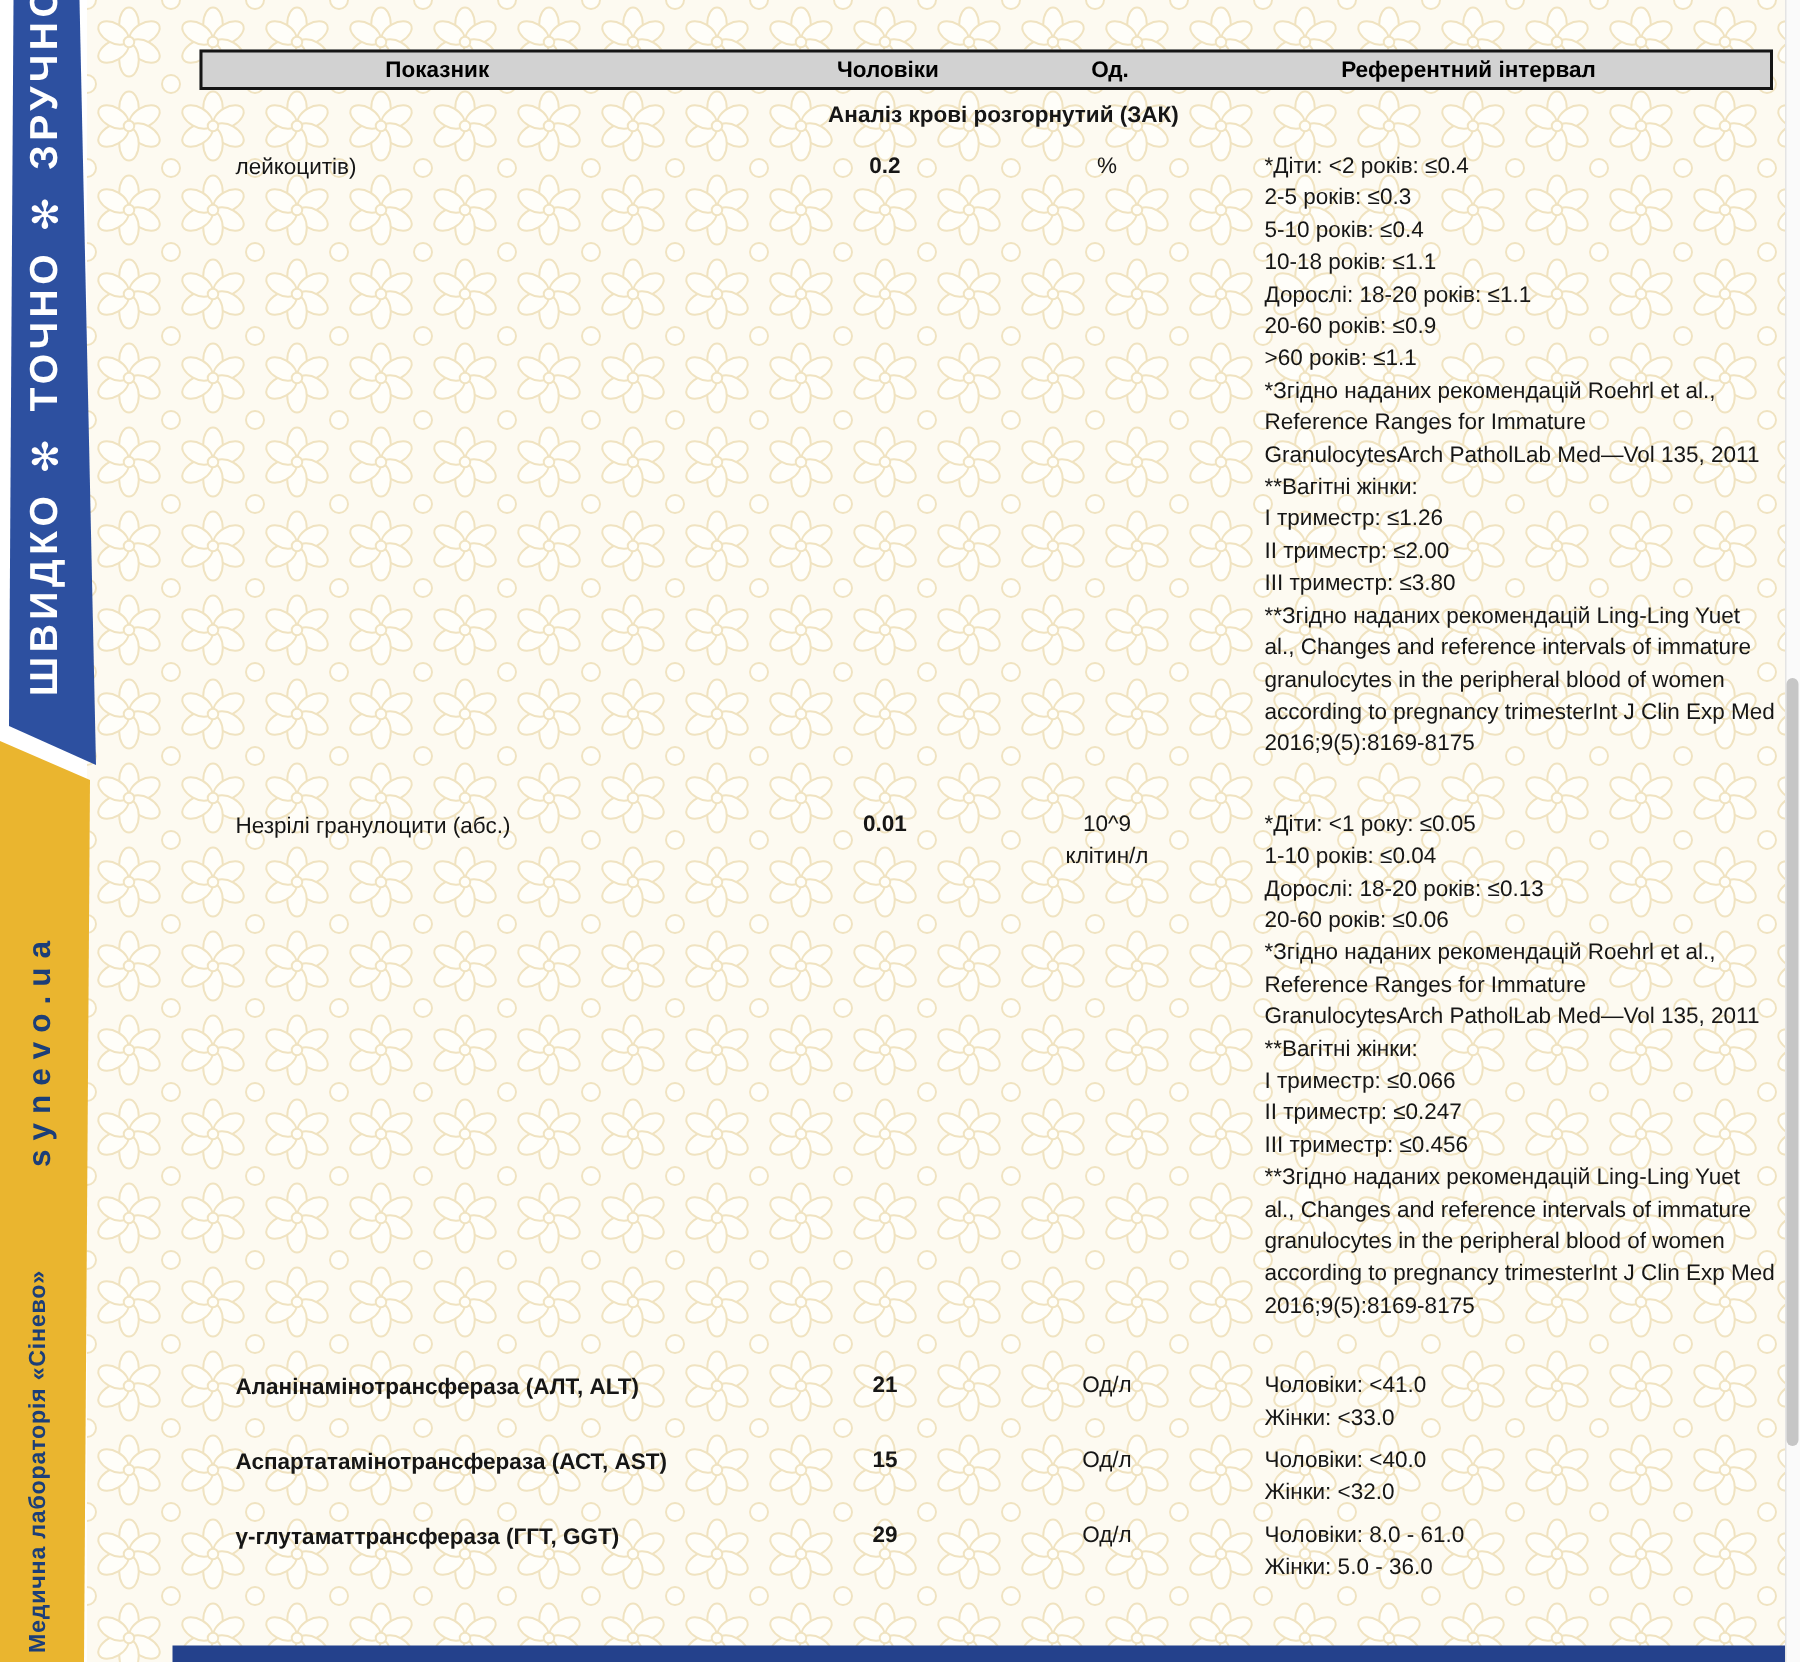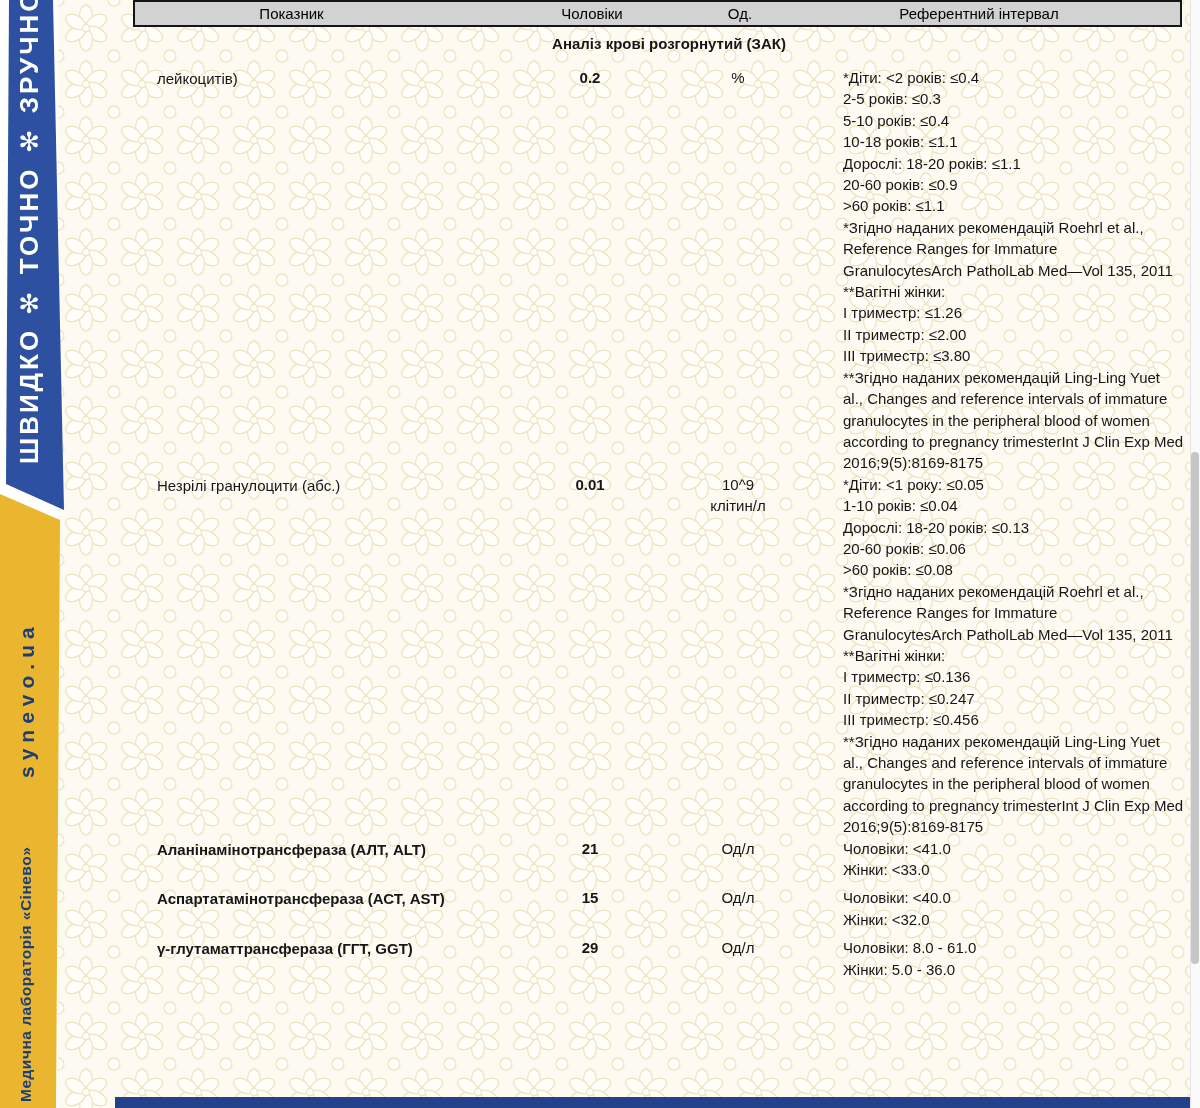--- a/index.html
+++ b/index.html
@@ -34,28 +34,28 @@
   .lab-text{
     position:absolute;left:17px;top:208px;height:414px;
     color:#1c3e78;font-weight:bold;font-size:15.5px;letter-spacing:.5px;white-space:nowrap;
   }
   
   .content{position:absolute;left:0;top:0;width:1190px;z-index:1;}
   .table-header{
     margin-left:133px;width:1049px;height:27px;box-sizing:border-box;
     background:#d2d2d2;border:2px solid #151515;
     display:grid;grid-template-columns:347px 220px 76px 1fr;align-items:center;
-    font-weight:normal;font-size:15px;color:#000;
+    font-weight:bold;font-size:15px;color:#000;margin-top:33px;
   }
   .table-header .hcell{text-align:center;white-space:nowrap;}
   .table-header .hcell.first{padding-right:34px;}
   .section-title{margin:8px 0 0 148px;font-weight:bold;font-size:15px;line-height:18px;text-align:center;}
   .row{
     display:grid;grid-template-columns:347px 220px 76px 1fr;
-    margin-left:133px;width:1049px;box-sizing:border-box;
+    margin-left:133px;width:1049px;box-sizing:border-box;margin-top:32px;
   }
   .row-1{margin-top:14px;}
   .row-4{margin-top:7px;}
   .row-5{margin-top:7px;}
   .col-name{padding-left:24px;font-size:15px;}
   .name-line{line-height:24px;white-space:nowrap;}
   .bold-name .name-line{font-weight:bold;}
   .col-result{text-align:center;font-weight:bold;font-size:15px;line-height:21.4px;}
   .col-unit{text-align:center;font-size:15px;}
   .unit-line{line-height:21.4px;white-space:nowrap;}
@@ -163,26 +163,25 @@
     <div class="col col-result">0.01</div>
     <div class="col col-unit">
           <div class="unit-line">10^9</div>
           <div class="unit-line">клітин/л</div>
         </div>
     <div class="col col-ref">
           <div class="ref-line">*Діти: &lt;1 року: ≤0.05</div>
           <div class="ref-line">1-10 років: ≤0.04</div>
           <div class="ref-line">Дорослі: 18-20 років: ≤0.13</div>
           <div class="ref-line">20-60 років: ≤0.06</div>
-          <div class="ref-line">&gt;60 років: ≤0.08</div>
           <div class="ref-line">*Згідно наданих рекомендацій Roehrl et al.,</div>
           <div class="ref-line">Reference Ranges for Immature</div>
           <div class="ref-line">GranulocytesArch PatholLab Med—Vol 135, 2011</div>
           <div class="ref-line">**Вагітні жінки:</div>
-          <div class="ref-line">I триместр: ≤0.136</div>
+          <div class="ref-line">I триместр: ≤0.066</div>
           <div class="ref-line">II триместр: ≤0.247</div>
           <div class="ref-line">III триместр: ≤0.456</div>
           <div class="ref-line">**Згідно наданих рекомендацій Ling-Ling Yuet</div>
           <div class="ref-line">al., Changes and reference intervals of immature</div>
           <div class="ref-line">granulocytes in the peripheral blood of women</div>
           <div class="ref-line">according to pregnancy trimesterInt J Clin Exp Med</div>
           <div class="ref-line">2016;9(5):8169-8175</div>
         </div>
   </div>
 

